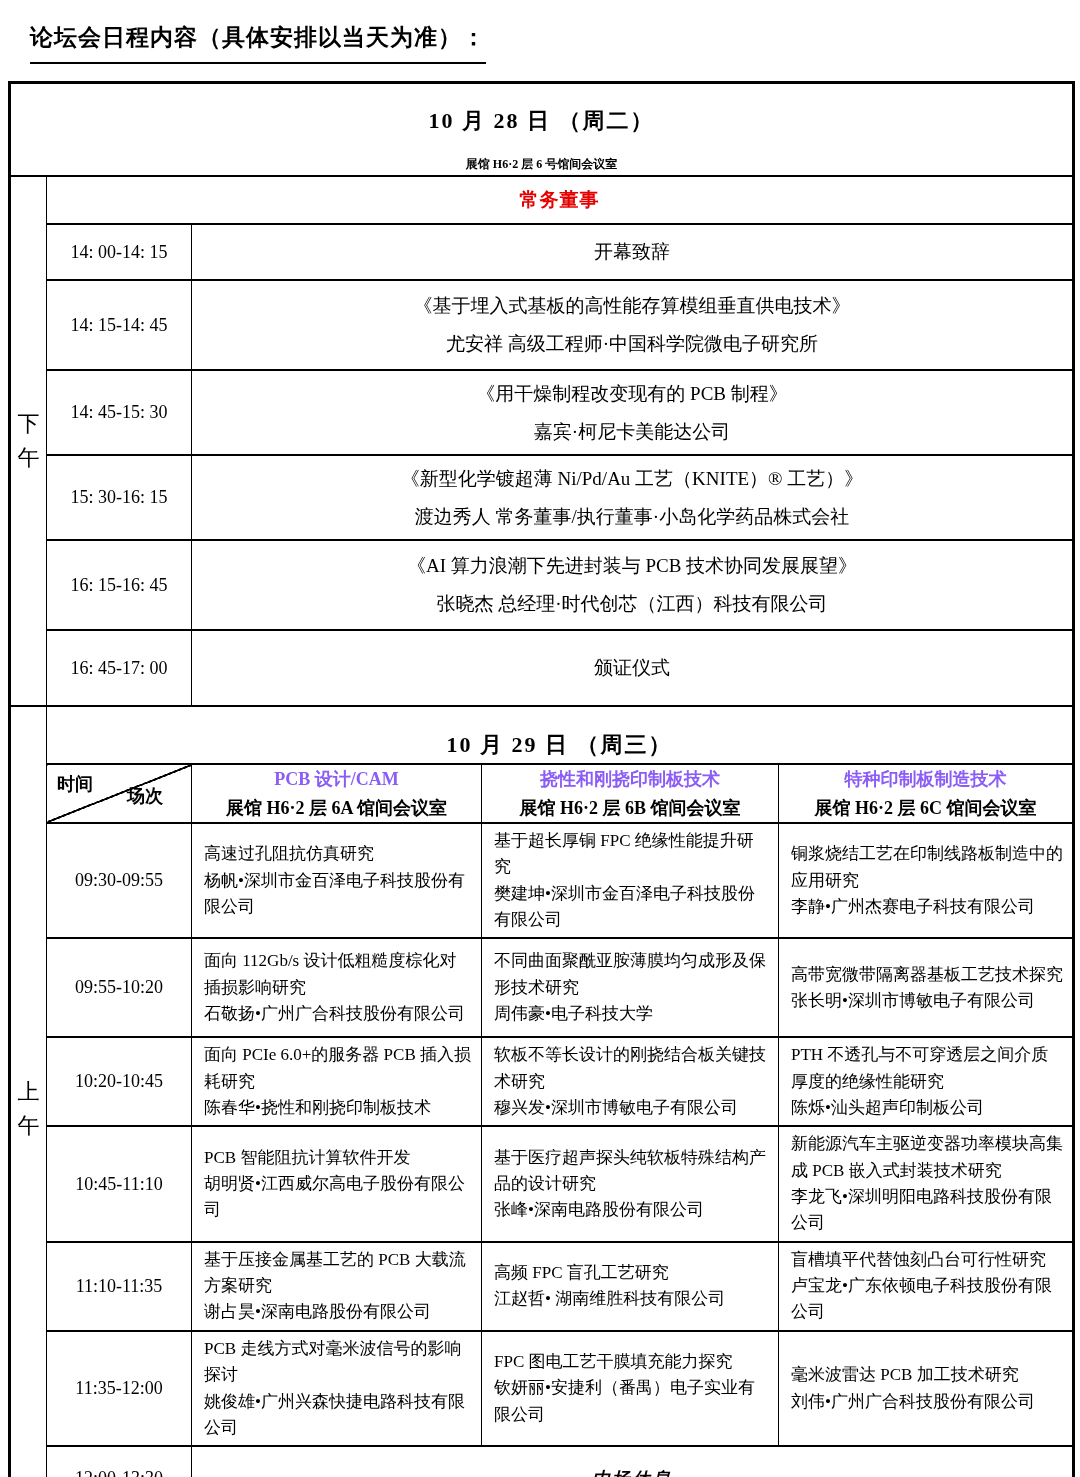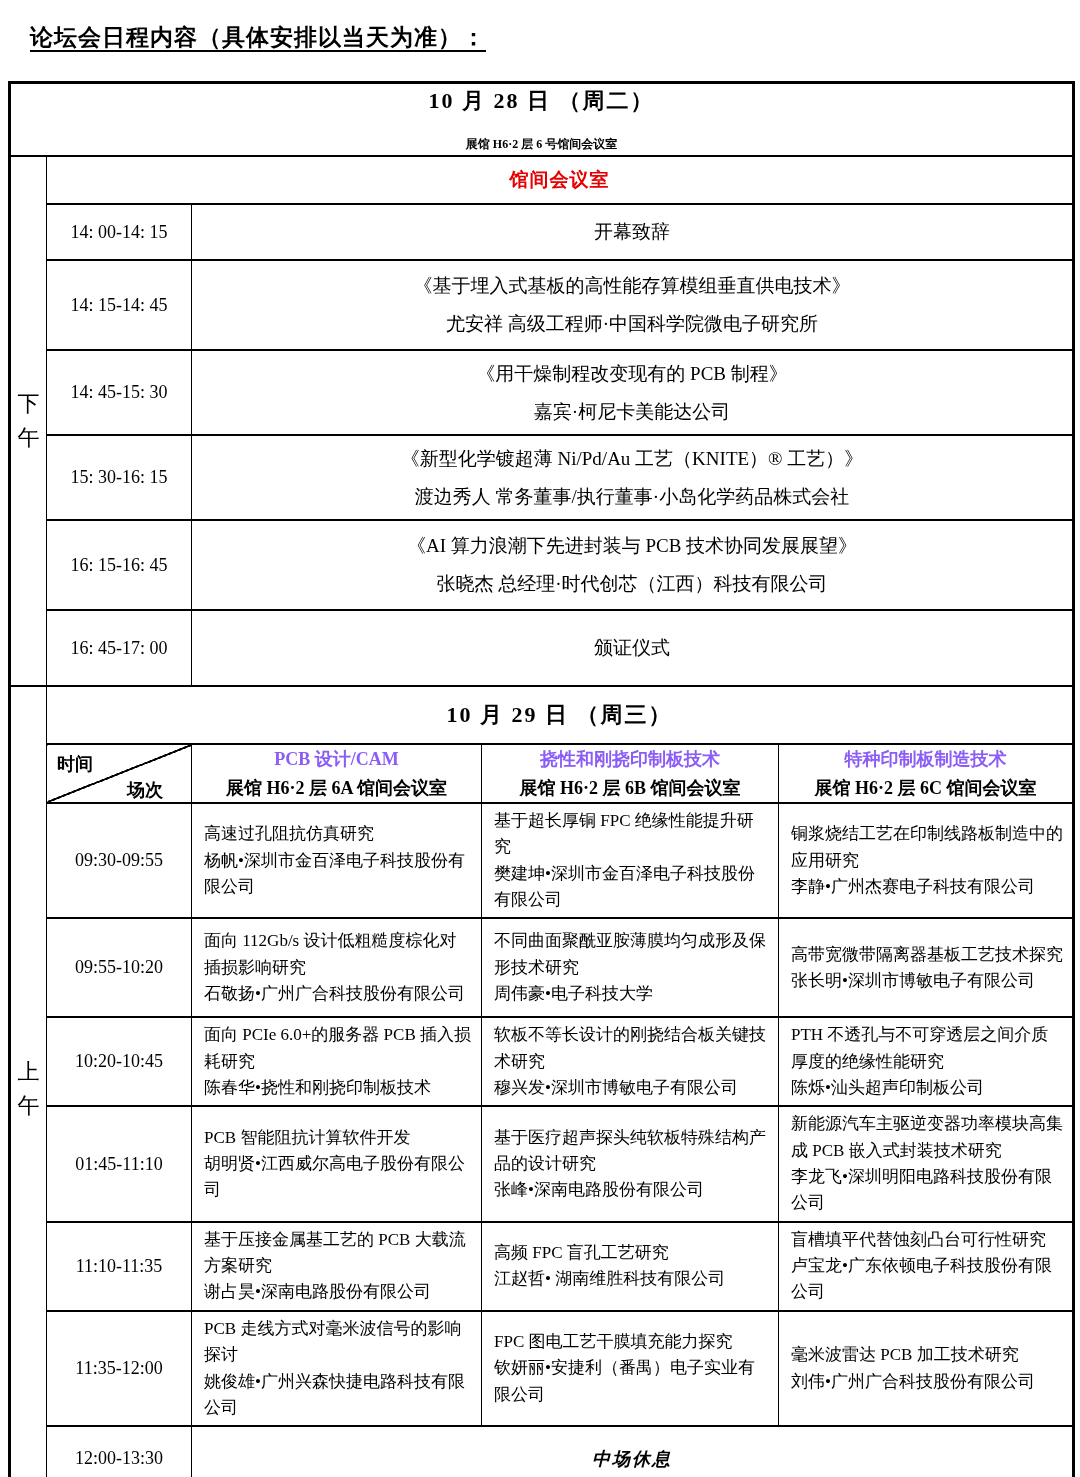--- a/index.html
+++ b/index.html
@@ -7,60 +7,60 @@
     width:1080px;
     font-family:"Liberation Serif","DejaVu Serif",serif;
     color:#000;
   }
   .doc-title {
     margin:22px 0 28px 30px;
     font-size:23px;
     font-weight:bold;
     letter-spacing:1px;
   }
-  .doc-title .underline { border-bottom:2.5px solid #000; padding-bottom:0; }
+  .doc-title .underline { border-bottom:2.5px solid #000; padding-bottom:12px; }
 
   table.schedule {
     border-collapse:collapse;
     table-layout:fixed;
     width:1064px;
     margin-left:8px;
     border:3px solid #000;
   }
   td {
     border:solid #000;
     border-width:2px 1.5px;
     vertical-align:middle;
     overflow:hidden;
     padding:2px 4px;
   }
 
   td.date-header { text-align:center; font-weight:bold; }
-  .date-line1 { font-size:22px; letter-spacing:2px; }
+  .date-line1 { font-size:22px; letter-spacing:2px;margin-top:20px; }
   .date-line2 { font-size:12px; margin-top:20px; }
 
   td.forum-title {
     text-align:center; font-weight:bold; font-size:19px; color:#e60000;
     letter-spacing:1px;
   }
 
   td.period { text-align:center; font-size:22px; padding:0; }
   .vert { width:1.05em; margin:12px auto; line-height:1.55; word-break:break-all; }
 
   td.time { text-align:center; font-size:18px; white-space:nowrap; padding:2px 0; }
 
   td.talk { text-align:center; font-size:19px; line-height:2.0; }
 
   td.corner { position:relative; padding:0;
     background-image:linear-gradient(to bottom right,
       transparent calc(50% - 1px), #000 calc(50% - 1px),
       #000 calc(50% + 1px), transparent calc(50% + 1px));
   }
   .corner-top { position:absolute; top:7px; left:10px; font-size:18px; font-weight:bold; }
-  .corner-bottom { position:absolute; bottom:0; right:28px; font-size:18px; font-weight:bold;margin-left:32px; }
+  .corner-bottom { position:absolute; bottom:14px; right:28px; font-size:18px; font-weight:bold;margin-left:32px; }
 
   td.track { text-align:center; padding:2px 2px; }
   .track-name { color:#8b5cf6; font-weight:bold; font-size:18px; }
   .track-venue { font-weight:bold; font-size:18px; margin-top:5px; white-space:nowrap; }
 
   td.session { font-size:17px; line-height:1.55; padding:4px 8px 4px 12px; text-align:left; }
 
   td.break-cell { text-align:center; font-weight:bold; font-style:italic; font-size:18px; letter-spacing:2px; }
 </style>
 </head>
@@ -83,21 +83,21 @@
       <tr style="height:72px">
     <td class="date-header" colspan="5">
       <div class="date-line1">10 月 28 日 （周二）</div>
       <div class="date-line2">展馆 H6·2 层 6 号馆间会议室</div>
     </td>
   </tr>
   <tr style="height:48px">
     <td class="period" rowspan="7">
       <div class="vert">下午</div>
     </td>
-    <td class="forum-title" colspan="4">馆间会议室</td>
+    <td class="forum-title" colspan="4">常务董事</td>
   </tr>
   <tr style="height:56px">
     <td class="time">14: 00-14: 15</td>
     <td class="talk" colspan="3">
       <div>开幕致辞</div>
     </td>
   </tr>
   <tr style="height:90px">
     <td class="time">14: 15-14: 45</td>
     <td class="talk" colspan="3">
@@ -199,21 +199,21 @@
     <td class="session">
       <div>软板不等长设计的刚挠结合板关键技术研究</div>
       <div>穆兴发•深圳市博敏电子有限公司</div>
     </td>
     <td class="session">
       <div>PTH 不透孔与不可穿透层之间介质厚度的绝缘性能研究</div>
       <div>陈烁•汕头超声印制板公司</div>
     </td>
   </tr>
   <tr style="height:97px">
-    <td class="time">01:45-11:10</td>
+    <td class="time">10:45-11:10</td>
     <td class="session">
       <div>PCB 智能阻抗计算软件开发</div>
       <div>胡明贤•江西威尔高电子股份有限公司</div>
     </td>
     <td class="session">
       <div>基于医疗超声探头纯软板特殊结构产品的设计研究</div>
       <div>张峰•深南电路股份有限公司</div>
     </td>
     <td class="session">
       <div>新能源汽车主驱逆变器功率模块高集成 PCB 嵌入式封装技术研究</div>

